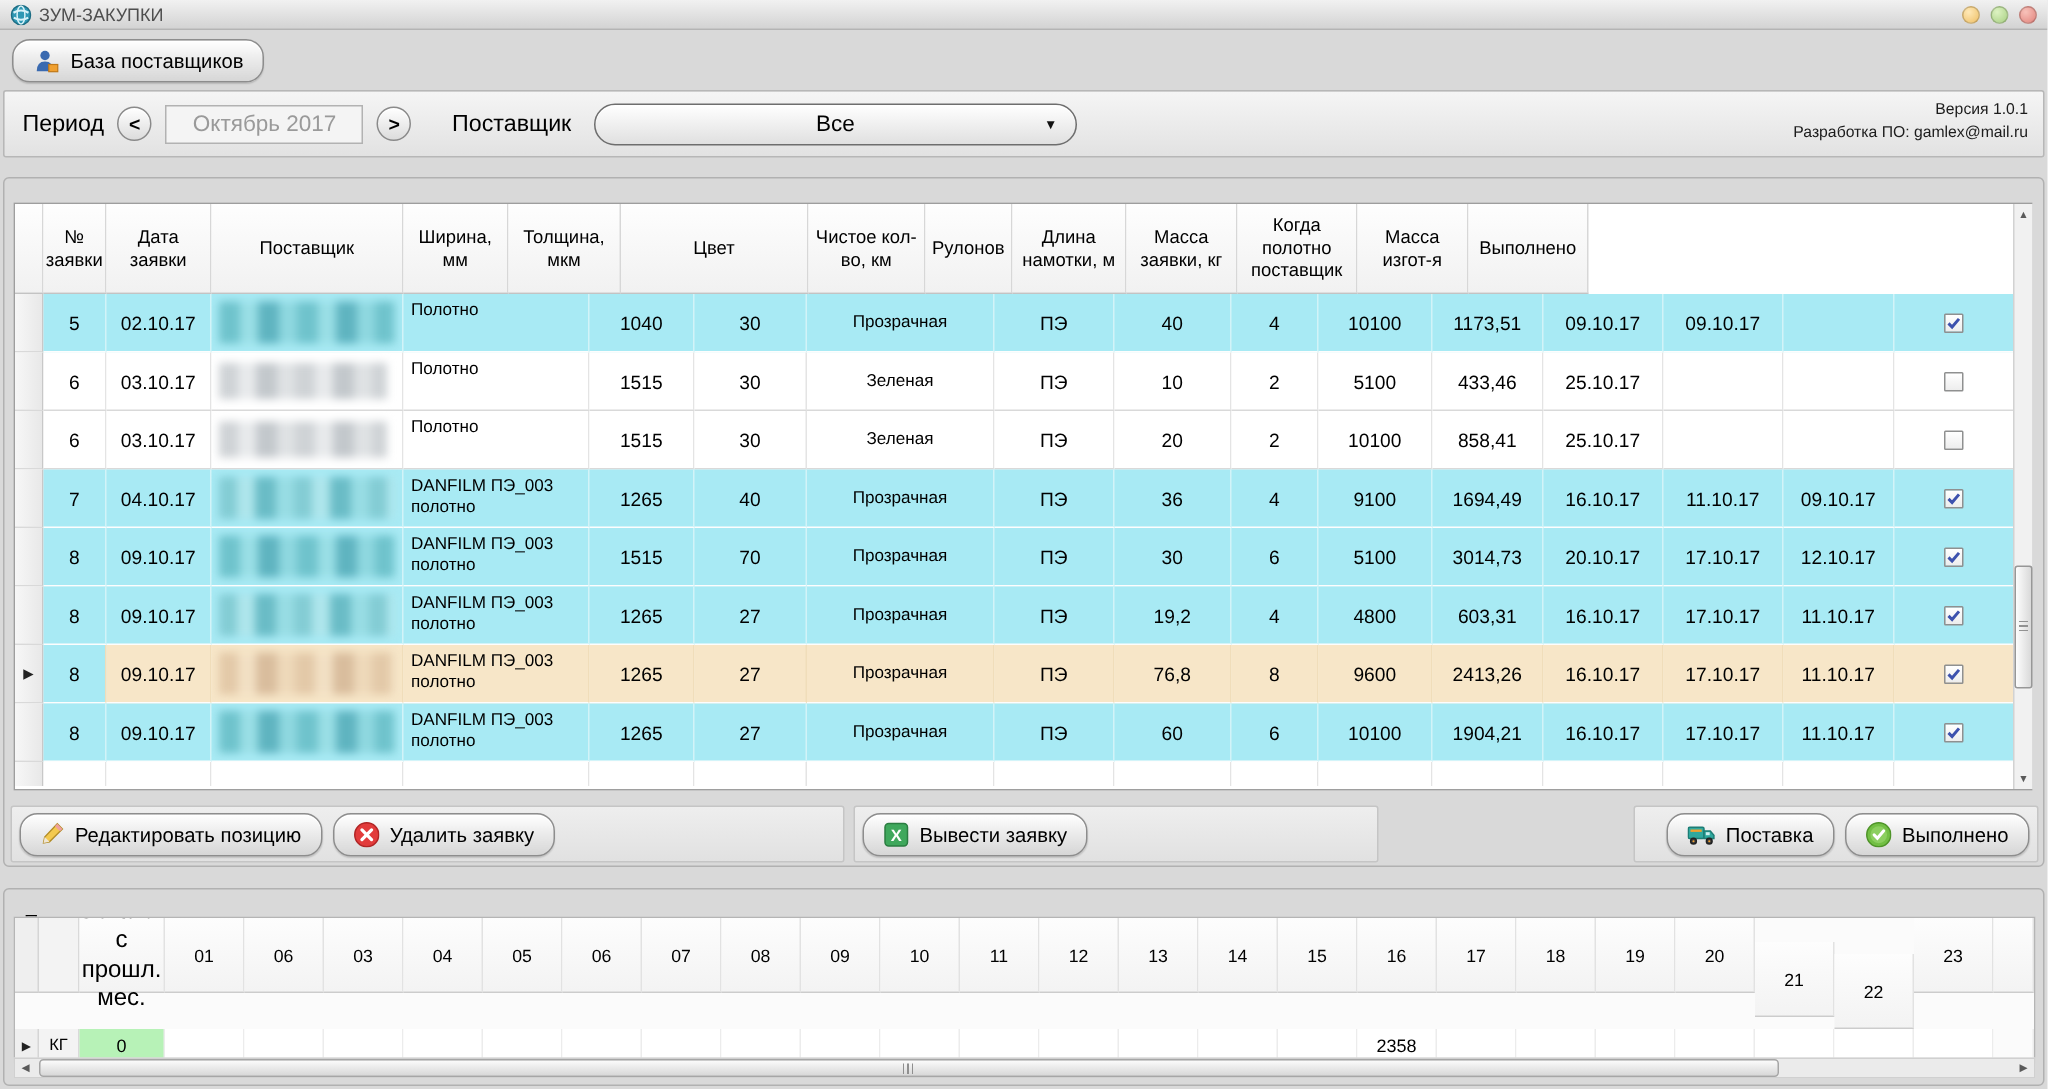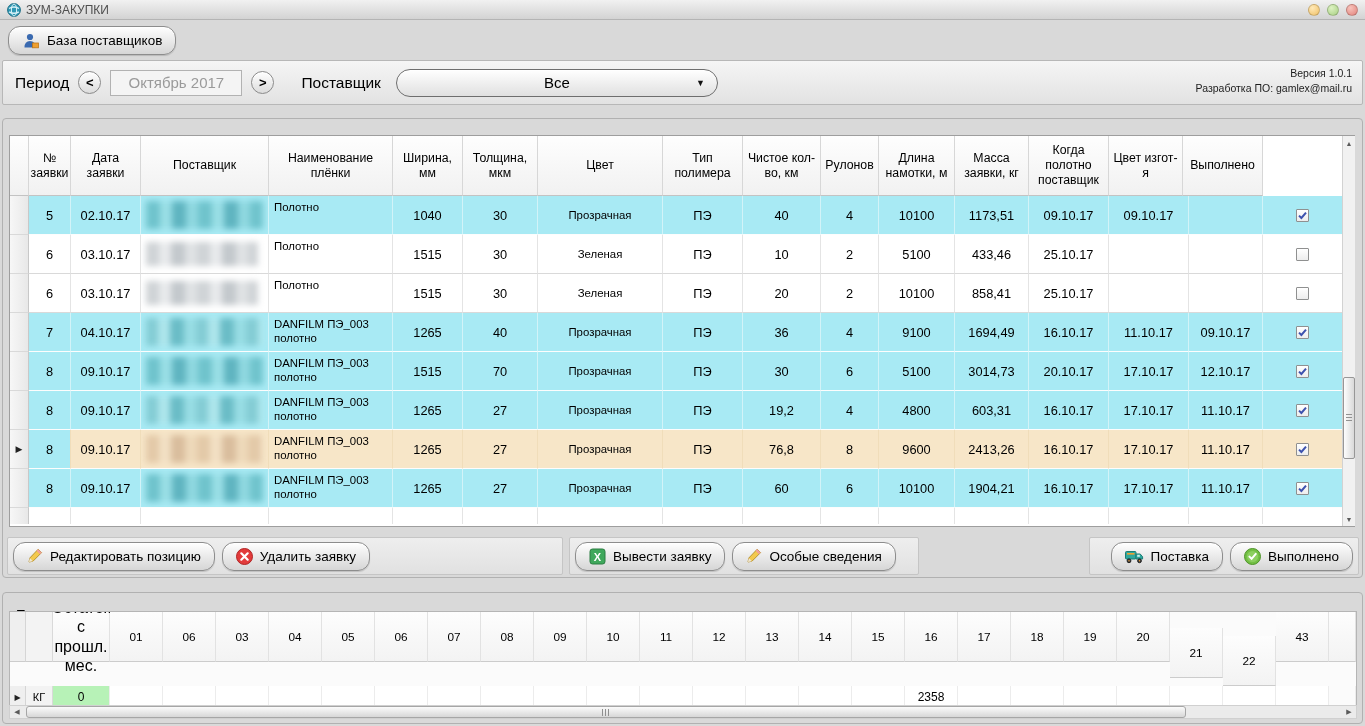--- a/index.html
+++ b/index.html
@@ -179,31 +179,29 @@
 </div>
 
 <div class="group" id="purchases-group">
   <span class="group-legend">Закупки</span>
   <div id="pgrid">
       <div class="prow">
         <div class="gh gut"></div>
         <div class="gh" style="width: 42px;">№ заявки</div>
         <div class="gh" style="width: 70px;">Дата заявки</div>
         <div class="gh" style="width: 128px;">Поставщик</div>
-        <div class="gh" style="width: 124px;">Наименование плёнки</div>
         <div class="gh" style="width: 70px;">Ширина, мм</div>
         <div class="gh" style="width: 75px;">Толщина, мкм</div>
         <div class="gh" style="width: 125px;">Цвет</div>
-        <div class="gh" style="width: 80px;">Тип полимера</div>
         <div class="gh" style="width: 78px;">Чистое кол-во, км</div>
         <div class="gh" style="width: 58px;">Рулонов</div>
         <div class="gh" style="width: 76px;">Длина намотки, м</div>
         <div class="gh" style="width: 74px;">Масса заявки, кг</div>
         <div class="gh" style="width: 80px;">Когда полотно поставщик</div>
-        <div class="gh" style="width: 74px;">Цвет изгот-я</div>
+        <div class="gh" style="width: 74px;">Масса изгот-я</div>
         <div class="gh" style="width: 80px;">Выполнено</div>
       </div>
       <div class="prow row-cyan">
         <div class="gc gut"></div>
         <div class="gc c0" style="width: 42px;">5</div>
         <div class="gc c1" style="width: 70px;">02.10.17</div>
         <div class="gc c2 supp" style="width: 128px;">
           <div class="blur-block blur-teal"></div>
         </div>
         <div class="gc c3 film" style="width: 124px;">Полотно</div>
@@ -457,30 +455,20 @@
 
   <div class="bpanel" id="panel-mid">
     <div class="btn3d">
       <span class="bicon">
           <svg width="17" height="17" viewBox="0 0 17 17">
             <rect x="1" y="1" width="15" height="15" rx="2.5" fill="#3fa85c" stroke="#2b7d41"></rect>
             <text x="8.5" y="12.5" text-anchor="middle" font-size="11" font-weight="bold" fill="#fff" font-family="Liberation Sans, sans-serif">X</text>
           </svg>
         </span>
       <span>Вывести заявку</span>
-    </div>
-    <div class="btn3d">
-      <span class="bicon">
-          <svg width="16" height="16" viewBox="0 0 16 16">
-            <path d="M11.2 1.2 L14.6 4.6 L6 13.2 L2 14 L2.8 10 Z" fill="#f3c94e" stroke="#b28c27" stroke-width="0.9"></path>
-            <path d="M11.2 1.2 L14.6 4.6 L13 6.2 L9.6 2.8 Z" fill="#ef9f9f"></path>
-            <path d="M2.8 10 L2 14 L6 13.2 Z" fill="#efe6d4"></path>
-          </svg>
-        </span>
-      <span>Особые сведения</span>
     </div>
   </div>
 
   <div class="bpanel" id="panel-right">
     <div class="btn3d">
       <span class="bicon">
           <svg width="19" height="15" viewBox="0 0 19 15">
             <rect x="0.5" y="2.5" width="10.5" height="7.5" rx="1" fill="#2fa89e" stroke="#1d7d75"></rect>
             <rect x="2" y="4" width="7.5" height="1.6" fill="#f0a030"></rect>
             <path d="M11 5 h4.2 l2.4 2.8 v2.2 h-6.6 z" fill="#2fa89e" stroke="#1d7d75"></path>
@@ -528,21 +516,21 @@
         <div class="dh" style="width: 53px;">13</div>
         <div class="dh" style="width: 53px;">14</div>
         <div class="dh" style="width: 53px;">15</div>
         <div class="dh" style="width: 53px;">16</div>
         <div class="dh" style="width: 53px;">17</div>
         <div class="dh" style="width: 53px;">18</div>
         <div class="dh" style="width: 53px;">19</div>
         <div class="dh" style="width: 53px;">20</div>
         <div class="dh" style="width: 53px; margin-top: 16px;">21</div>
         <div class="dh" style="width: 53px; margin-top: 24px;">22</div>
-        <div class="dh" style="width: 53px;">43</div>
+        <div class="dh" style="width: 53px;">23</div>
         <div class="dh dfill"></div>
       </div>
       <div class="drow">
         <div class="dc dgut">▶</div>
         <div class="dc dlabel">КГ</div>
         <div class="dc drest">0</div>
         <div class="dc" style="width: 53px;"></div>
         <div class="dc" style="width: 53px;"></div>
         <div class="dc" style="width: 53px;"></div>
         <div class="dc" style="width: 53px;"></div>

